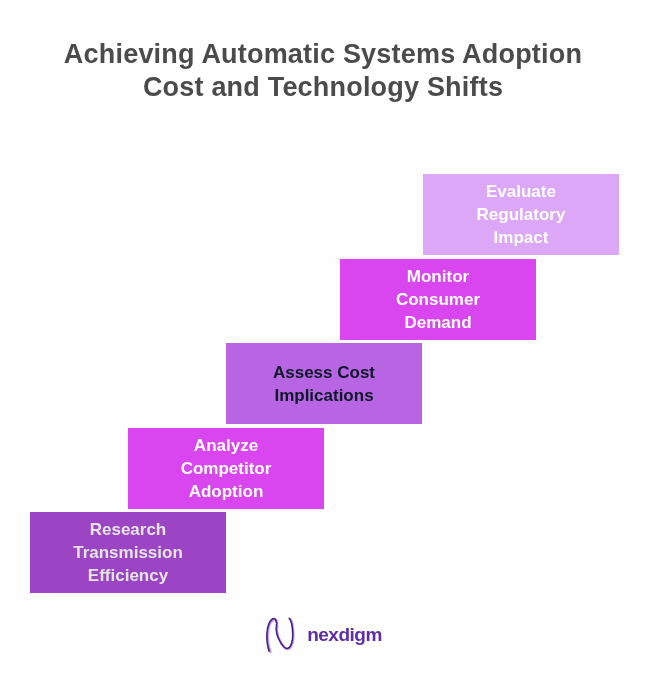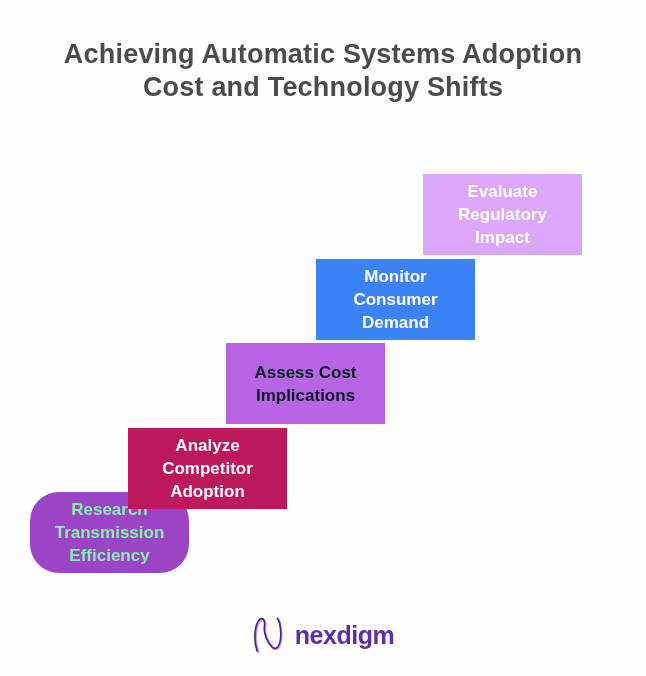--- a/index.html
+++ b/index.html
@@ -21,21 +21,21 @@
     font-size:27px;
     font-weight:700;
     line-height:33px;
     color:#4b4b4b;
     white-space:pre-line;
     letter-spacing:0.2px;
     margin-top:24px;
   }
   .step{
     position:absolute;
-    width:159px;height:81px;
+    width:196px;height:81px;
     display:flex;
     align-items:center;
     justify-content:center;
     text-align:center;
     color:#ffffff;
     font-size:17px;
     font-weight:700;
     line-height:23px;
     white-space:pre-line;
   }
@@ -43,43 +43,43 @@
     position:absolute;
     left:0;right:0;
     top:616px;
     display:flex;
     align-items:center;
     justify-content:center;
     gap:9px;
   }
   .logo-icon{display:block;}
   .logo-text{
-    font-size:25px;
+    font-size:19px;
     font-weight:700;
     color:#5f2da6;
     letter-spacing:-0.5px;
   }
 </style>
 </head>
 <body>
 
 <div class="canvas">
 
   <div class="title" style="color: rgb(75, 75, 75);">Achieving Automatic Systems Adoption
 Cost and Technology Shifts</div>
 
-  <div class="step" style="left: 30px; top: 492px; background-color: rgb(156, 69, 196); color: #86efac; border-radius: 29px;">Research
+  <div class="step" style="left: 30px; top: 512px; background-color: rgb(156, 69, 196); color: #e5e5e5;">Research
 Transmission
 Efficiency</div>
-  <div class="step" style="left: 128px; top: 428px; background-color: #be185d; color: rgb(255, 255, 255);">Analyze
+  <div class="step" style="left: 128px; top: 428px; background-color: #d946ef; color: rgb(255, 255, 255);">Analyze
 Competitor
 Adoption</div>
   <div class="step" style="left: 226px; top: 343px; background-color: rgb(183, 101, 227); color: #0f172a;">Assess Cost
 Implications</div>
-  <div class="step" style="left: 316px; top: 259px; background-color: #3b82f6; color: rgb(255, 255, 255);">Monitor
+  <div class="step" style="left: 340px; top: 259px; background-color: #d946ef; color: rgb(255, 255, 255);">Monitor
 Consumer
 Demand</div>
   <div class="step" style="left: 423px; top: 174px; background-color: rgb(220, 167, 246); color: rgb(255, 255, 255);">Evaluate
 Regulatory
 Impact</div>
 
   <div class="logo">
     <svg class="logo-icon" width="34" height="38" viewBox="0 0 34 38" fill="none" xmlns="http://www.w3.org/2000/svg">
       <path d="M6.5 36 C2.5 25 3 9.5 8.5 4.5 C12 1.5 14 5.5 13.2 11 C12 19 17 28 21 32 C26 36 30 29 29.3 16 C29 9 28 5 26 3" stroke="#CBAEE9" stroke-width="2.4" stroke-linecap="round"></path>
       <path d="M5.8 35.5 C2 24.5 2.6 9 8 4 C11.6 1 13.6 5 12.8 10.6 C11.6 18.6 16.6 27.6 20.6 31.6 C25.6 35.6 29.6 28.6 29 15.6 C28.6 8.6 27.6 4.6 25.6 2.6" stroke="#9B6FD6" stroke-width="1.4" stroke-linecap="round"></path>

